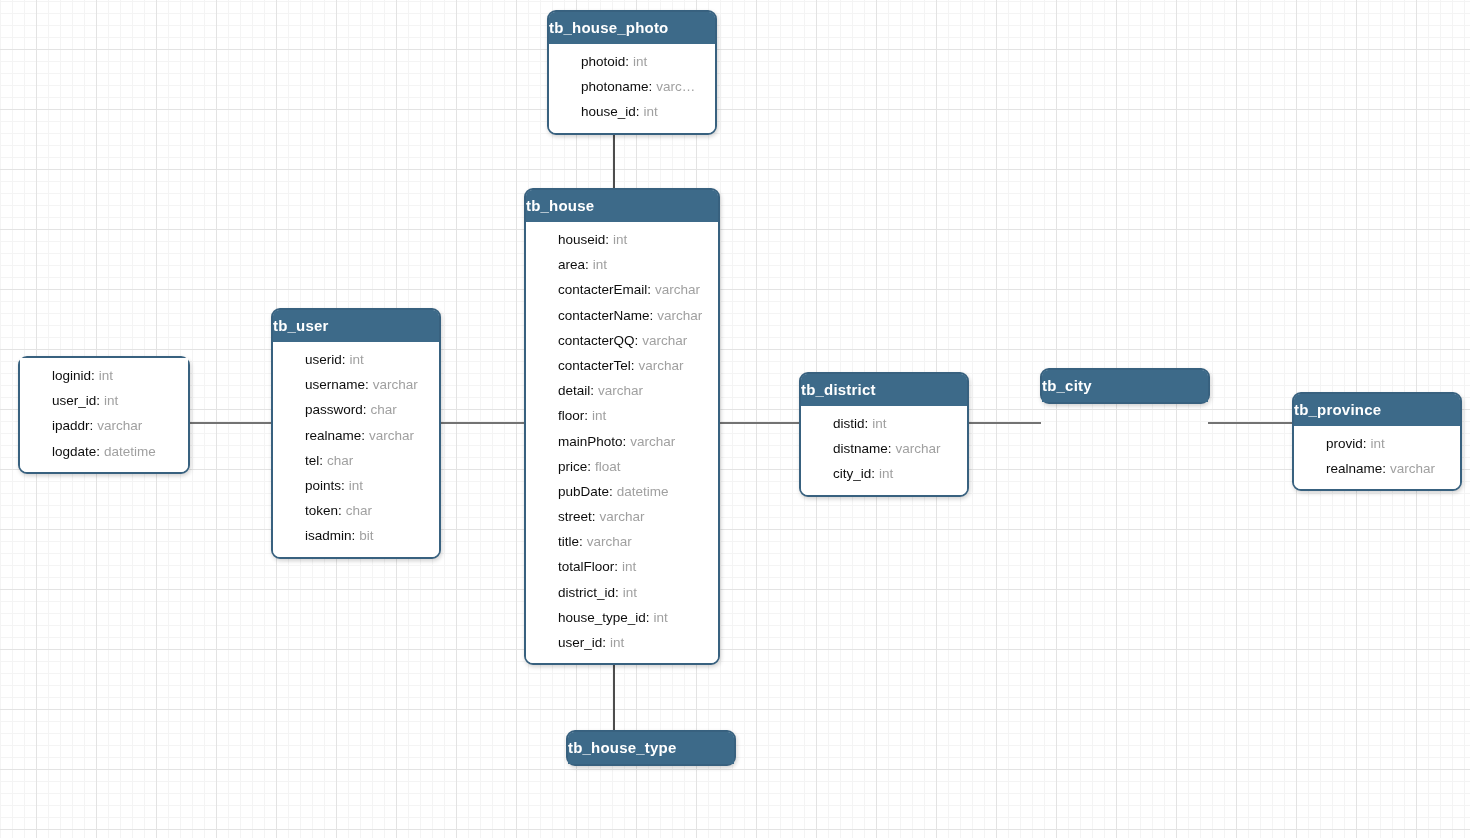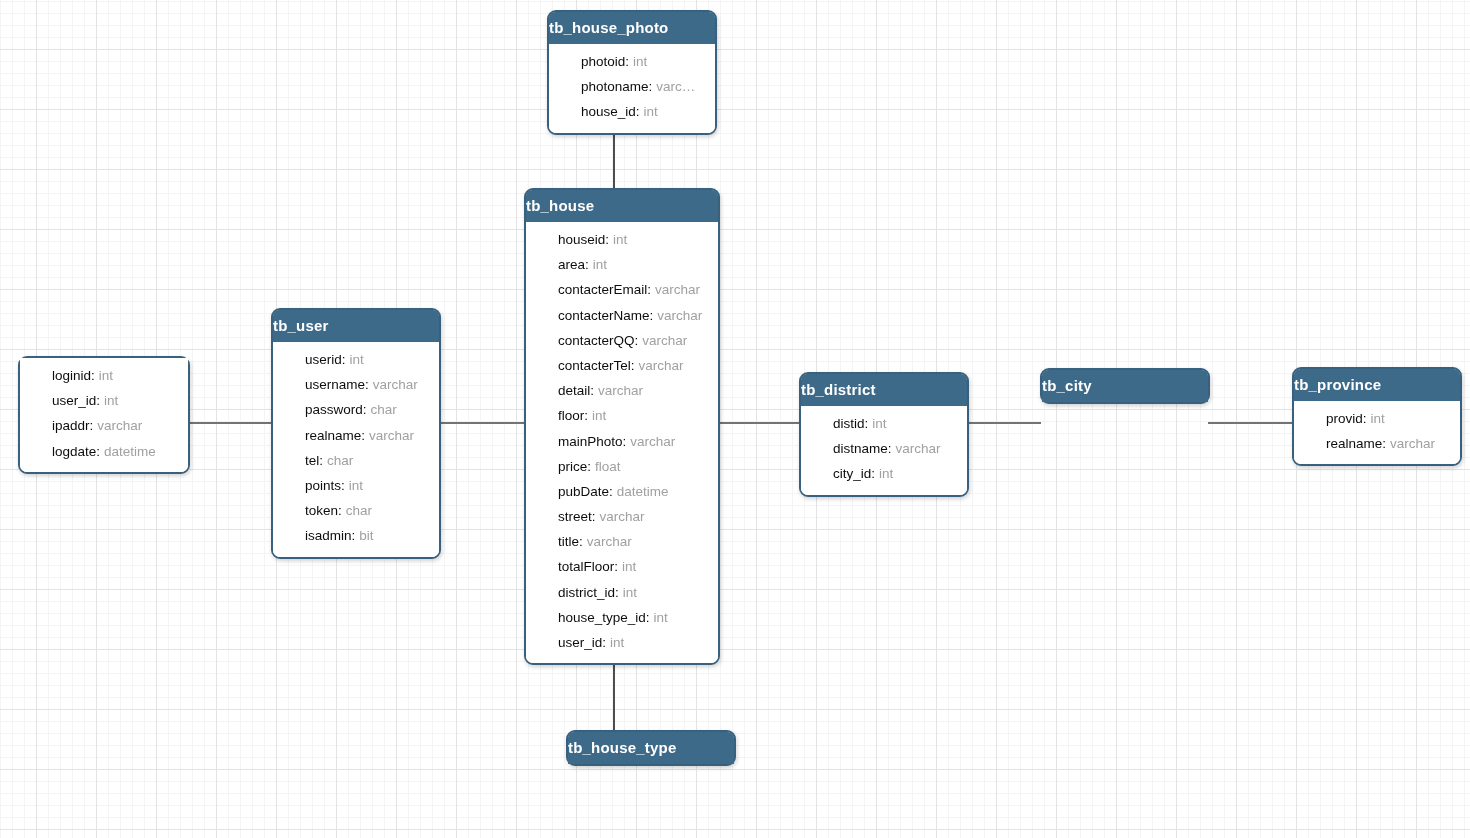--- a/index.html
+++ b/index.html
@@ -118,21 +118,21 @@
     <div class="row"><span class="fn">distid:</span><span class="ft">int</span></div>
     <div class="row"><span class="fn">distname:</span><span class="ft">varchar</span></div>
     <div class="row"><span class="fn">city_id:</span><span class="ft">int</span></div>
   </div>
 </div>
 
 <div class="tbl" style="left:1040px;top:368px;width:166px">
   <div class="hd">tb_city</div>
 </div>
 
-<div class="tbl" style="left:1292px;top:367px;width:166px">
+<div class="tbl" style="left:1292px;top:392px;width:166px">
   <div class="hd">tb_province</div>
   <div class="bd">
     <div class="row"><span class="fn">provid:</span><span class="ft">int</span></div>
     <div class="row"><span class="fn">realname:</span><span class="ft">varchar</span></div>
   </div>
 </div>
 
 <div class="tbl" style="left:566px;top:730px;width:166px">
   <div class="hd">tb_house_type</div>
 </div>

